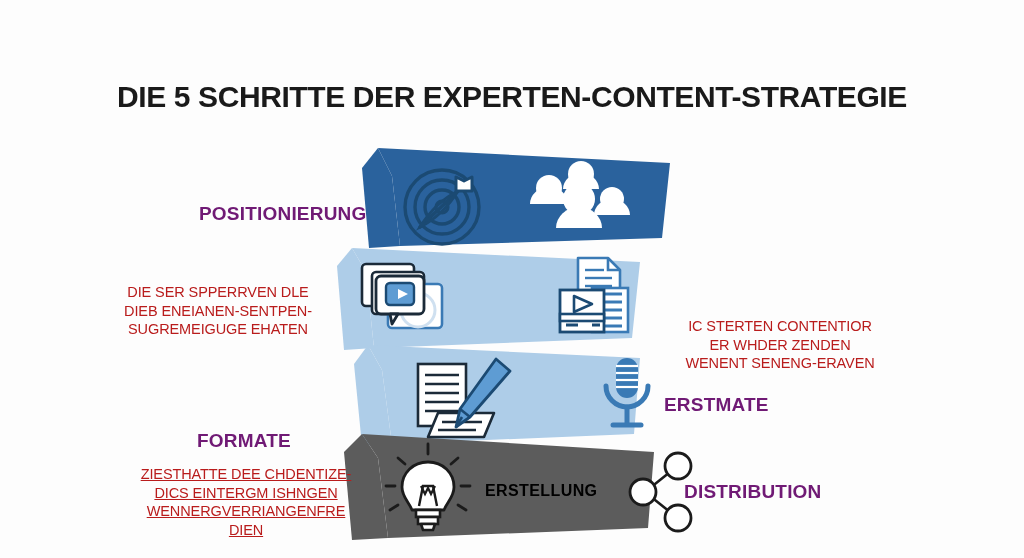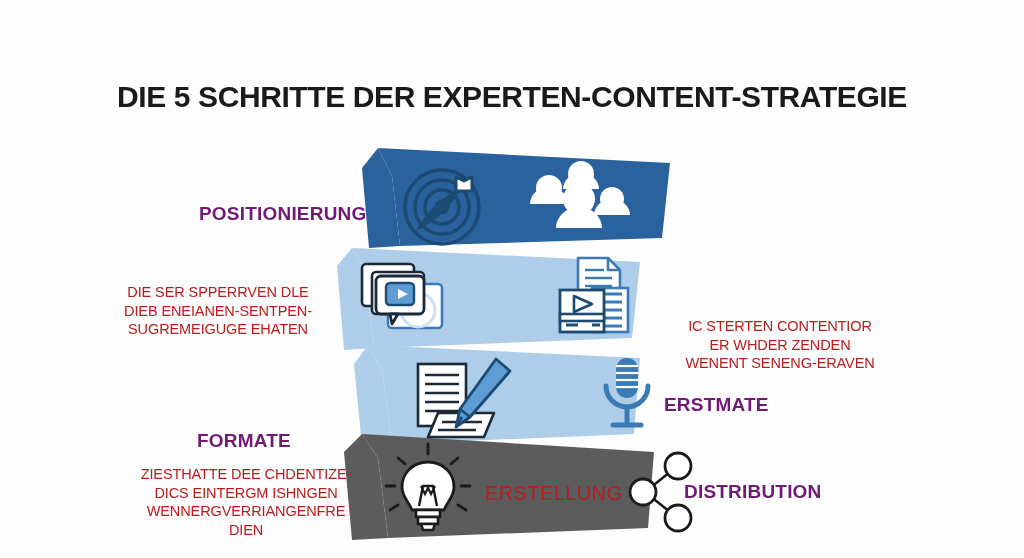--- a/index.html
+++ b/index.html
@@ -44,23 +44,23 @@
   .side-label {
     position: absolute;
     font-size: 19px;
     font-weight: bold;
     color: #701a75;
     letter-spacing: 0.2px;
     white-space: nowrap;
   }
   .band-label {
     position: absolute;
-    font-size: 20px;
-    font-weight: normal;
-    color: #b91c1c;
+    font-size: 16px;
+    font-weight: bold;
+    color: #000000;
     letter-spacing: 0.4px;
     white-space: nowrap;
   }
   .body-text {
     position: absolute;
     font-size: 14.5px;
     font-weight: normal;
     color: #b91c1c;
     line-height: 1.28;
     text-align: center;
@@ -71,21 +71,21 @@
   #label-positionierung { left: 199px;  top: 203px; }
   #label-zielgruppe     { left: 684px;  top: 203px; }
   #label-formate        { left: 197px;  top: 386px; margin-top: 44px; }
   #label-erstmate       { left: 664px;  top: 394px; }
   #label-distribution   { left: 684px;  top: 481px; }
 
   #label-erstellung     { left: 485px;  top: 482px; }
 
   #text-left-top   { left: 110px; top: 283px; width: 216px; }
   #text-right-top  { left: 672px; top: 283px; width: 216px; margin-top: 34px; }
-  #text-left-bottom{ left: 128px; top: 465px; width: 236px; }
+  #text-left-bottom{ left: 128px; top: 465px; width: 236px; text-decoration: underline; }
 
   .icon-layer { position: absolute; left: 0; top: 0; width: 1024px; height: 558px; }
 </style>
 </head>
 <body>
 
 <div id="canvas">
 
   <div id="title">DIE 5 SCHRITTE DER EXPERTEN-CONTENT-STRATEGIE</div>
 

